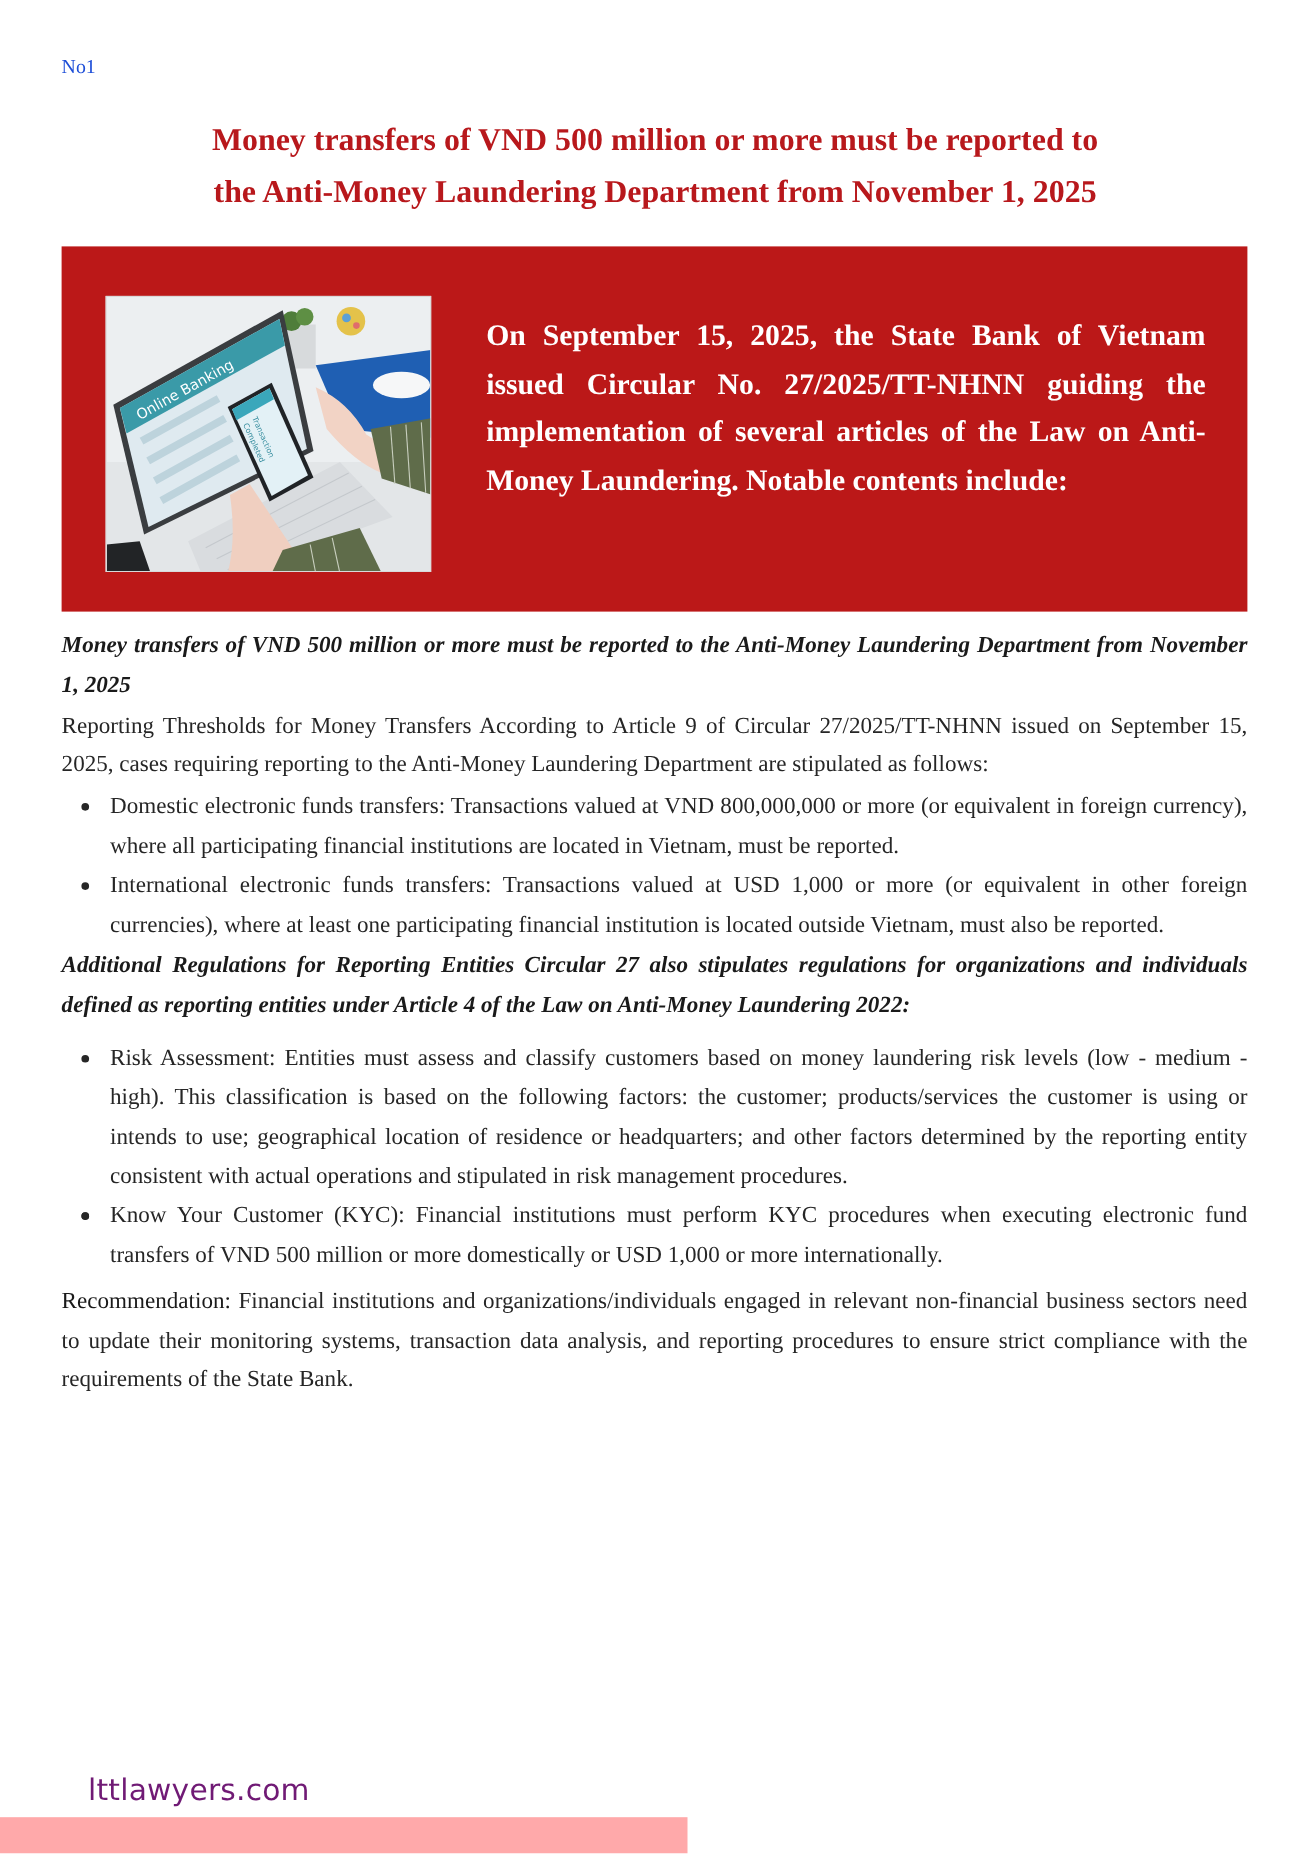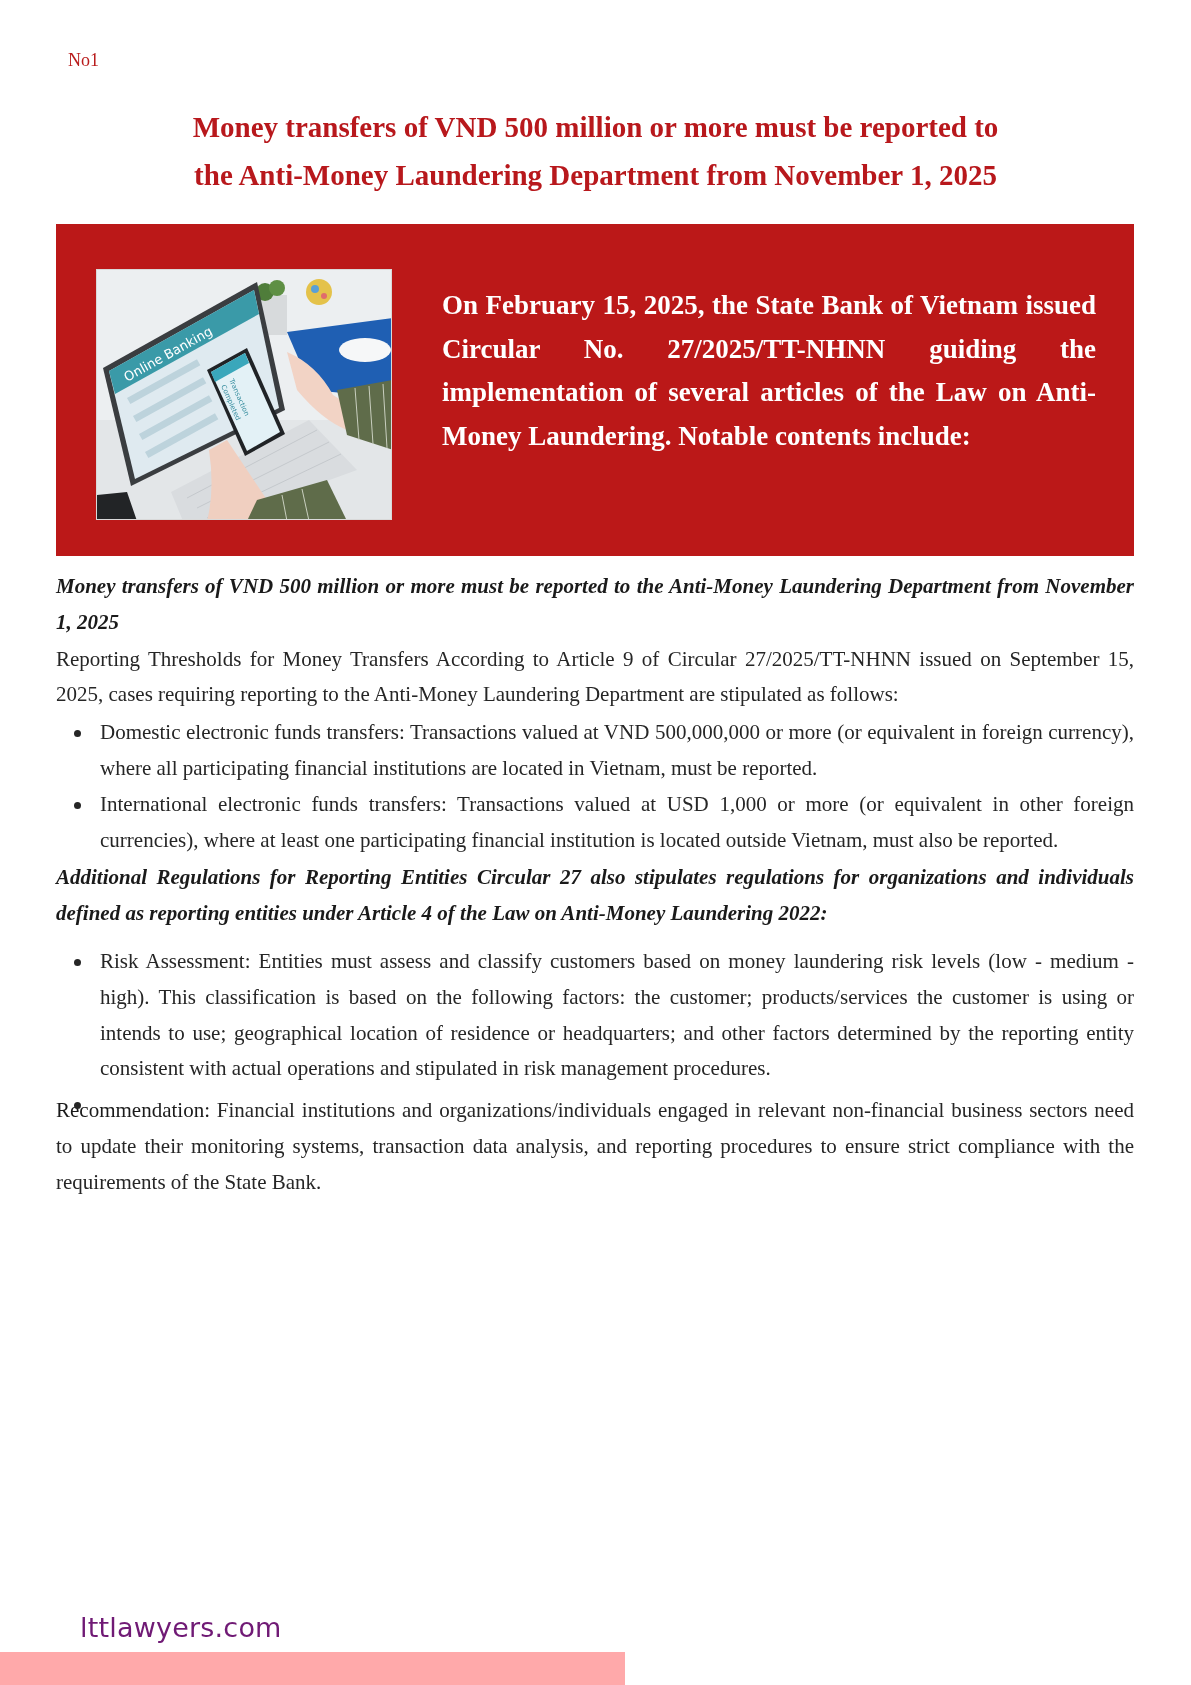--- a/index.html
+++ b/index.html
@@ -1,21 +1,21 @@
 <!DOCTYPE html>
 <html><head>
   <meta charset="utf-8">
   <style>
     * { box-sizing: border-box; margin: 0; padding: 0; }
     html, body { width: 1191px; height: 1685px; background: #ffffff; overflow: hidden; }
     body { position: relative; font-family: "Liberation Serif", "DejaVu Serif", serif; color: #222222; }
 
     .page-number {
       position: absolute; left: 56px; top: 50px;
-      font-size: 18px; color: #b91c1c; margin-left: 12px;
+      font-size: 18px; color: #1d4ed8;
     }
     .main-title {
       position: absolute; left: 60px; top: 103px; width: 1071px;
       text-align: center; font-weight: bold; font-size: 29px; line-height: 48px;
       color: #b8181c;
     }
     .hero-box {
       position: absolute; left: 56px; top: 224px; width: 1078px; height: 332px;
       background: #bb1818;
     }
@@ -117,45 +117,49 @@
         <line x1="258" y1="118" x2="262" y2="170"></line>
         <line x1="272" y1="116" x2="276" y2="174"></line>
         <line x1="286" y1="114" x2="290" y2="178"></line>
         <line x1="185" y1="225" x2="190" y2="251"></line>
         <line x1="205" y1="219" x2="212" y2="251"></line>
       </g>
 
       <path d="M0 225 L30 222 L40 251 L0 251 Z" fill="#222426"></path>
     </svg>
   </div>
-  <p class="hero-text">On February 15, 2025, the State Bank of Vietnam issued Circular No. 27/2025/TT-NHNN guiding the implementation of several articles of the Law on Anti-Money Laundering. Notable contents include:</p>
+  <p class="hero-text">On September 15, 2025, the State Bank of Vietnam issued Circular No. 27/2025/TT-NHNN guiding the implementation of several articles of the Law on Anti-Money Laundering. Notable contents include:</p>
 </section>
 
 <main class="content">
   <p class="section-heading">Money transfers of VND 500 million or more must be reported to the Anti-Money Laundering Department from November 1, 2025</p>
   <p class="intro-para">Reporting Thresholds for Money Transfers According to Article 9 of Circular 27/2025/TT-NHNN issued on September 15, 2025, cases requiring reporting to the Anti-Money Laundering Department are stipulated as follows:</p>
   <ul class="bullets">
     <li>
       <span class="bullet-dot"></span>
-      <span>Domestic electronic funds transfers: Transactions valued at VND 500,000,000 or more (or equivalent in foreign currency), where all participating financial institutions are located in Vietnam, must be reported.</span>
+      <span>Domestic electronic funds transfers: Transactions valued at VND 800,000,000 or more (or equivalent in foreign currency), where all participating financial institutions are located in Vietnam, must be reported.</span>
     </li>
     <li>
       <span class="bullet-dot"></span>
       <span>International electronic funds transfers: Transactions valued at USD 1,000 or more (or equivalent in other foreign currencies), where at least one participating financial institution is located outside Vietnam, must also be reported.</span>
     </li>
   </ul>
 
   <p class="section-heading section-2">Additional Regulations for Reporting Entities Circular 27 also stipulates regulations for organizations and individuals defined as reporting entities under Article 4 of the Law on Anti-Money Laundering 2022:</p>
   <ul class="bullets bullets-2">
     <li>
       <span class="bullet-dot"></span>
       <span>Risk Assessment: Entities must assess and classify customers based on money laundering risk levels (low - medium - high). This classification is based on the following factors: the customer; products/services the customer is using or intends to use; geographical location of residence or headquarters; and other factors determined by the reporting entity consistent with actual operations and stipulated in risk management procedures.</span>
     </li>
     <li>
       <span class="bullet-dot"></span>
     </li>
+    <li>
+      <span class="bullet-dot"></span>
+      <span>Know Your Customer (KYC): Financial institutions must perform KYC procedures when executing electronic fund transfers of VND 500 million or more domestically or USD 1,000 or more internationally.</span>
+    </li>
   </ul>
 
   <p class="recommendation"><span class="rec-label">Recommendation:</span><span> Financial institutions and organizations/individuals engaged in relevant non-financial business sectors need to update their monitoring systems, transaction data analysis, and reporting procedures to ensure strict compliance with the requirements of the State Bank.</span></p>
 </main>
 
 <a class="footer-link">lttlawyers.com</a>
 <div class="footer-bar"></div>
 
 </body></html>

